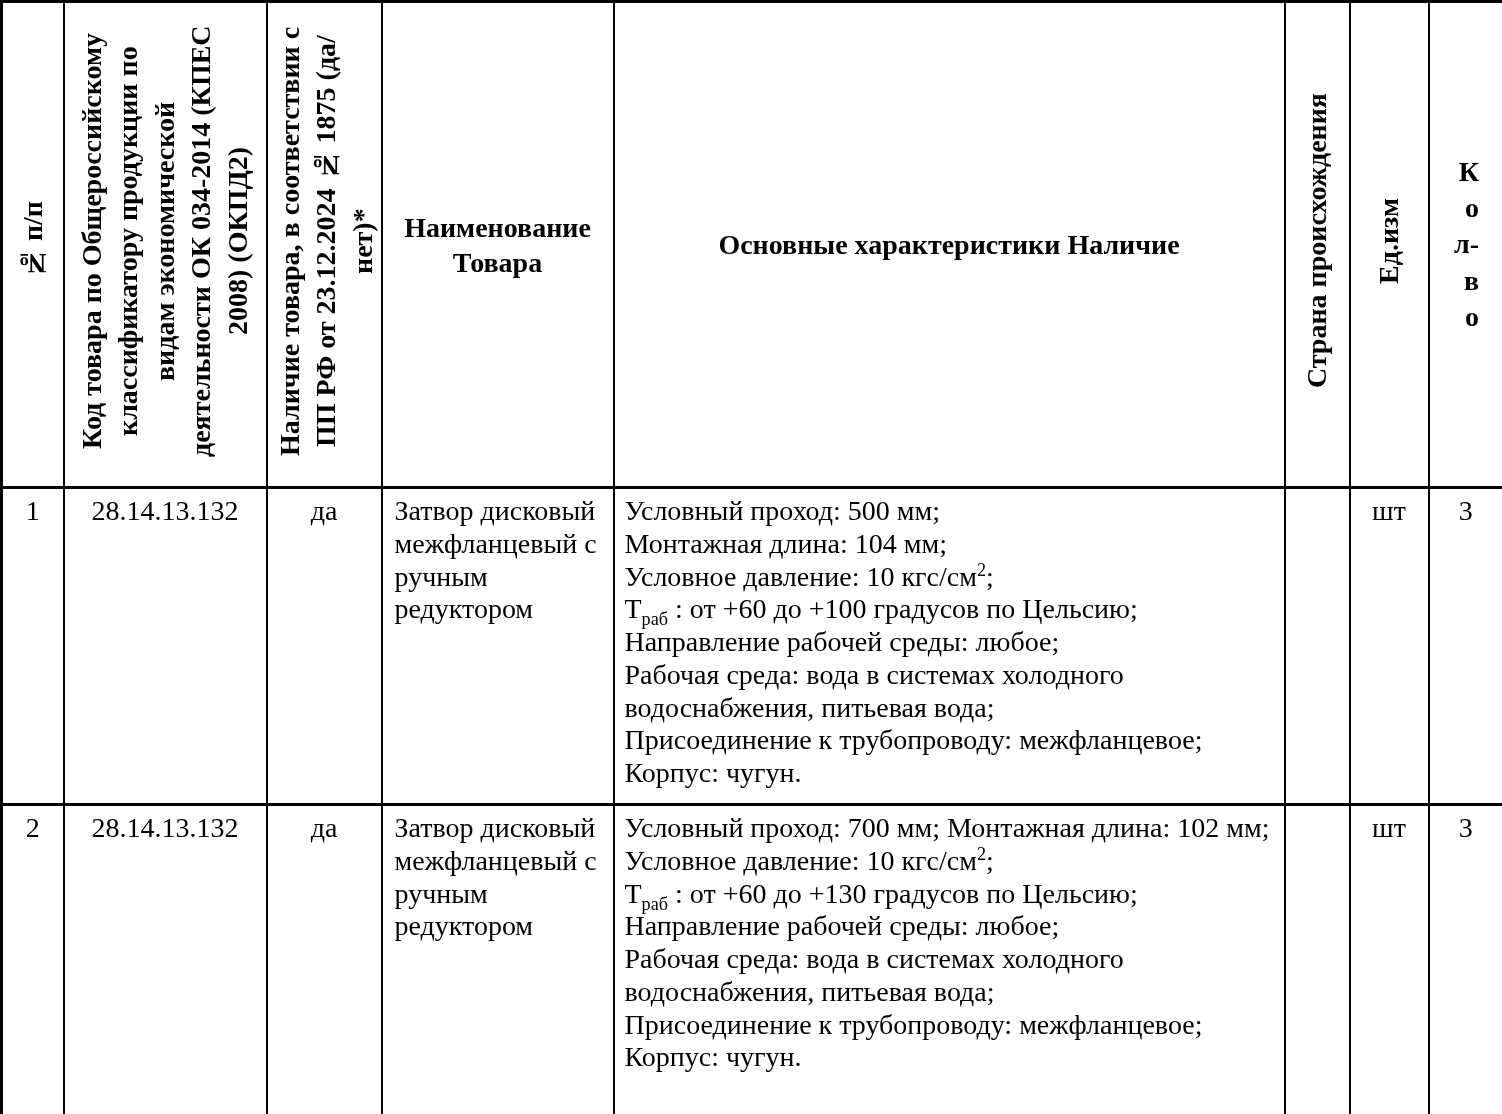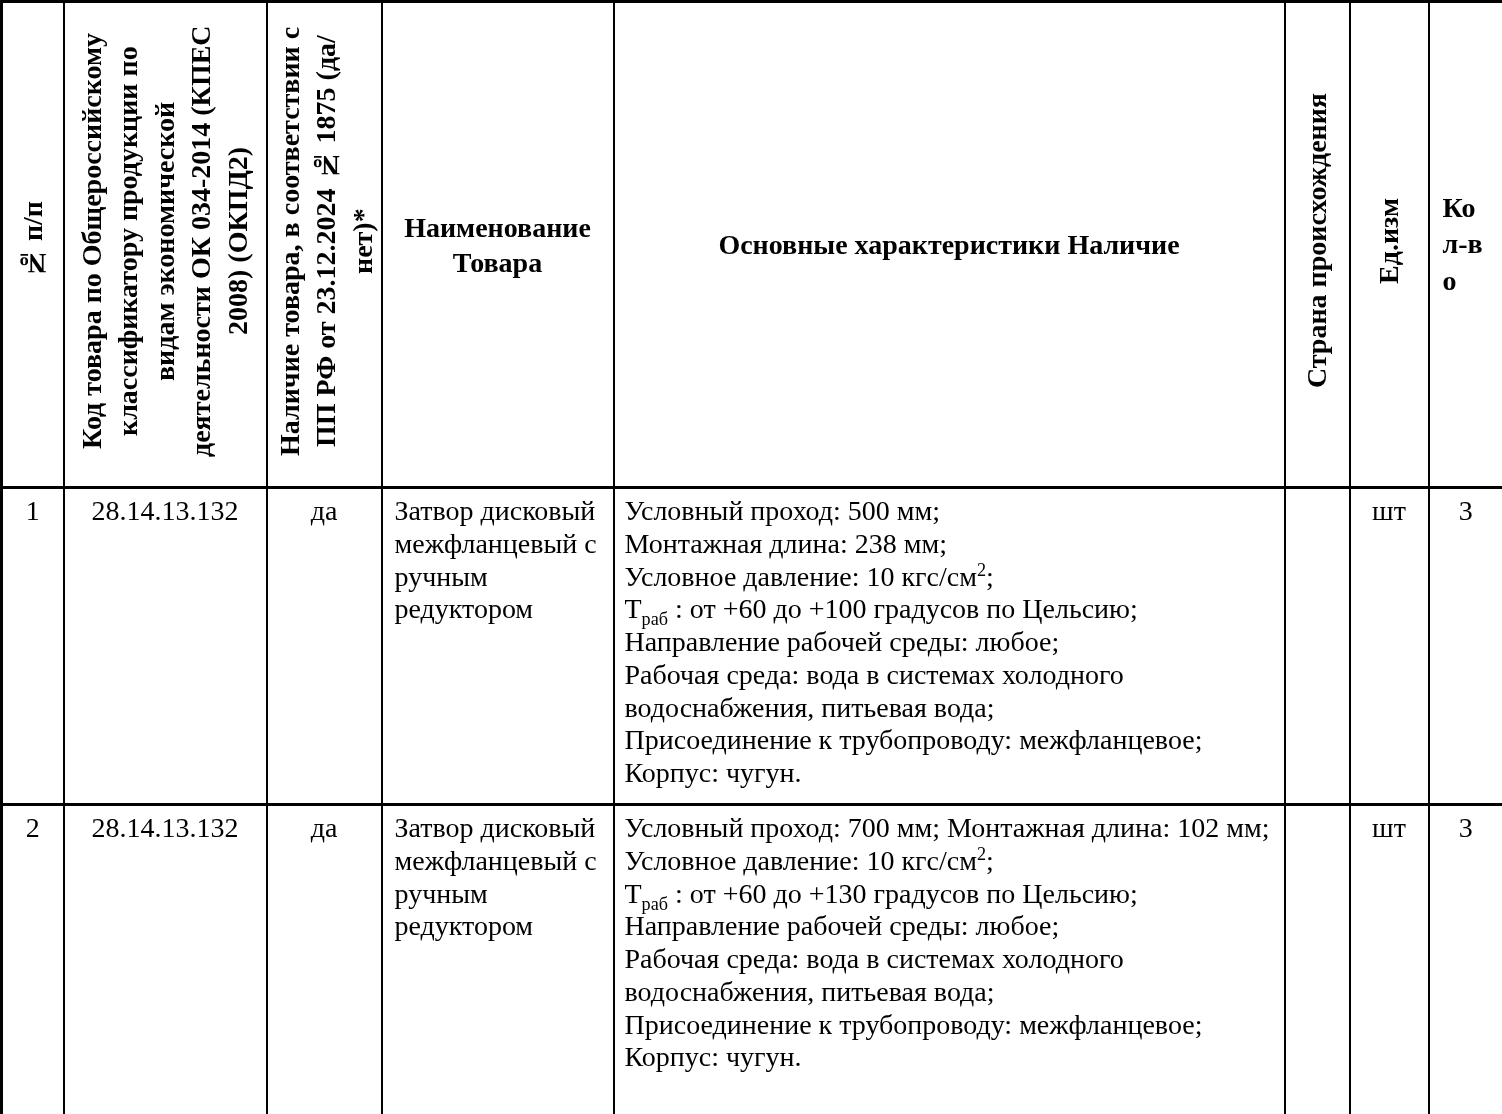--- a/index.html
+++ b/index.html
@@ -48,23 +48,23 @@
     display: inline-block;
     writing-mode: vertical-rl;
     transform: rotate(180deg);
     max-height: 452px;
     line-height: 1.3;
     text-align: center;
     white-space: normal;
   }
   th.qty-header {
     word-break: break-all;
-    padding: 0 13px;
+    padding: 0 23px;
     line-height: 1.3;
-    text-align: left;
+    text-align: right;
   }
   td.center { text-align: center; }
   td.name-cell { padding-left: 12px; padding-right: 15px; }
   td.char-cell { padding-left: 10px; padding-right: 6px; }
   .char-line { margin: 0; }
   sup { font-size: 0.65em; line-height: 0; }
   sub { font-size: 0.65em; line-height: 0; }
 </style>
 </head>
 <body>
@@ -109,21 +109,21 @@
     </tr>
   </thead>
   <tbody>
     <tr class="data-row-1">
       <td class="center">1</td>
       <td class="center">28.14.13.132</td>
       <td class="center">да</td>
       <td class="name-cell">Затвор дисковый межфланцевый с ручным редуктором</td>
       <td class="char-cell">
           <div class="char-line">Условный проход: 500 мм;</div>
-          <div class="char-line">Монтажная длина: 238 мм;</div>
+          <div class="char-line">Монтажная длина: 104 мм;</div>
           <div class="char-line">Условное давление: 10 кгс/см<sup>2</sup>;</div>
           <div class="char-line">Т<sub>раб</sub> : от +60 до +100 градусов по Цельсию;</div>
           <div class="char-line">Направление рабочей среды: любое;</div>
           <div class="char-line">Рабочая среда: вода в системах холодного водоснабжения, питьевая вода;</div>
           <div class="char-line">Присоединение к трубопроводу: межфланцевое;</div>
           <div class="char-line">Корпус: чугун.</div>
         </td>
       <td></td>
       <td class="center">шт</td>
       <td class="center">3</td>

